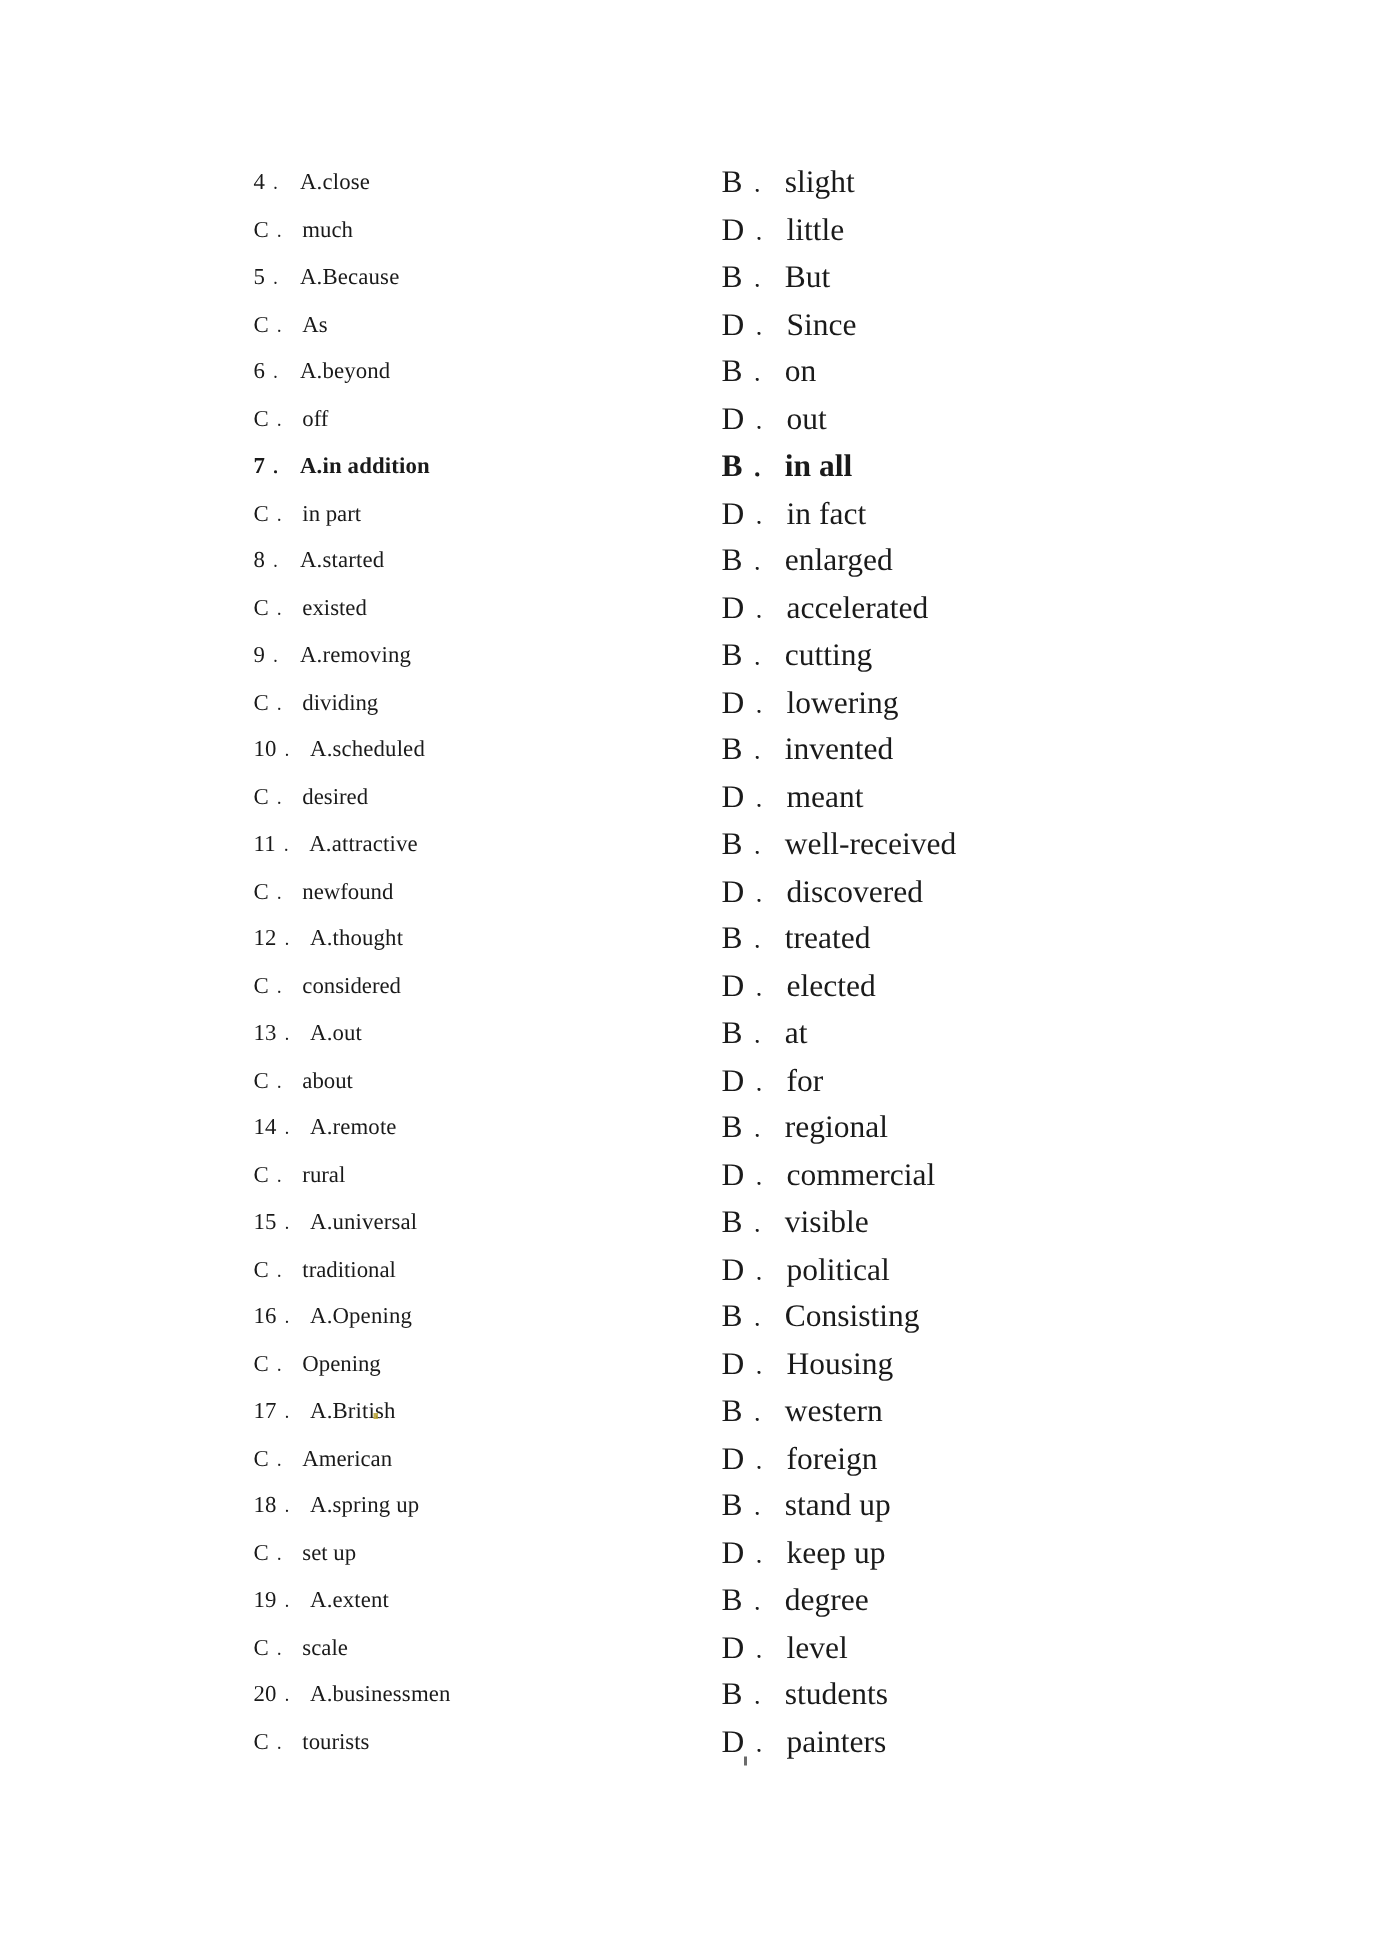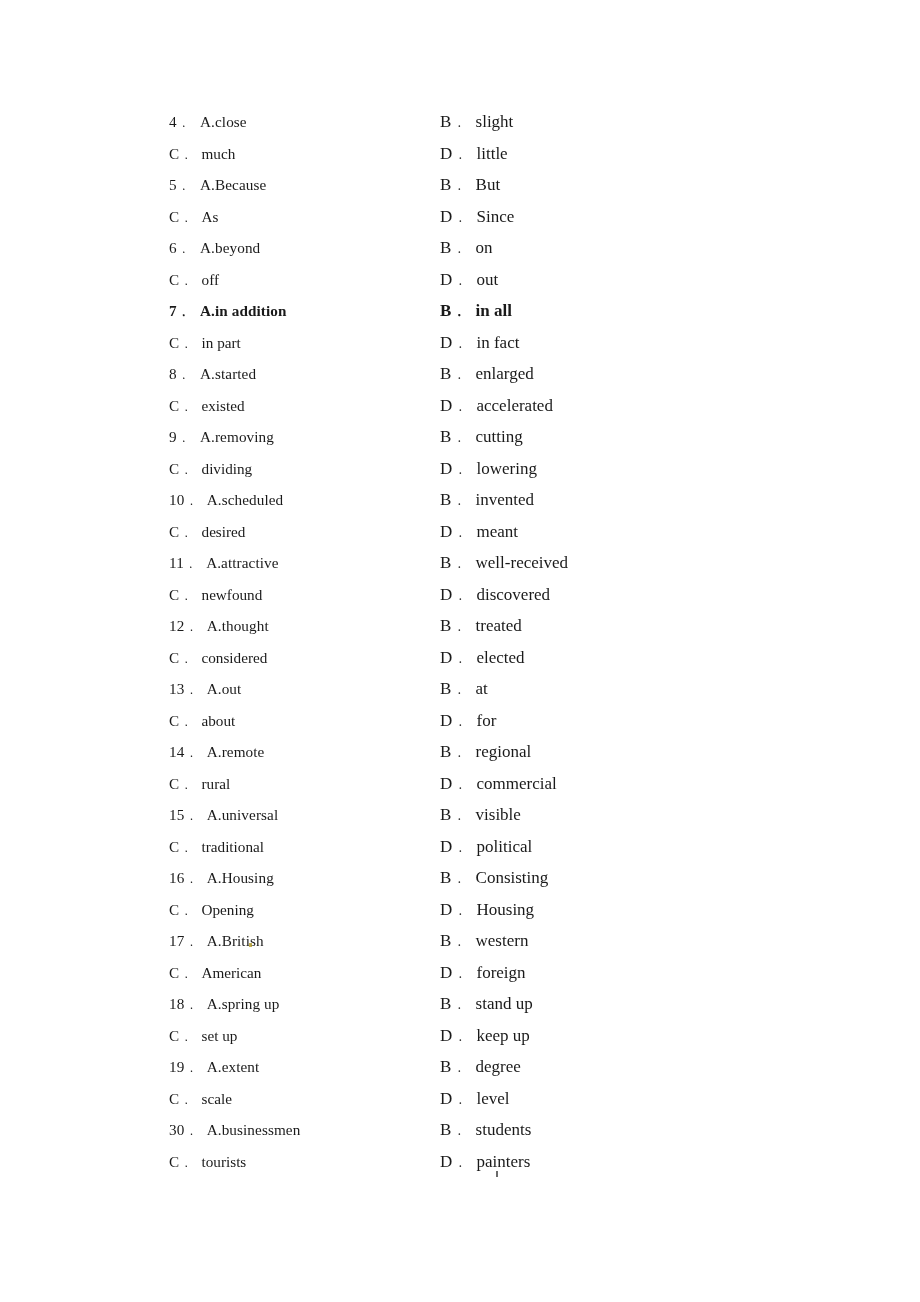--- a/index.html
+++ b/index.html
@@ -35,23 +35,23 @@
   }
   .col-left {
     position: absolute;
     left: 169px;
     top: 0;
     font-size: 15.2px;
     white-space: nowrap;
   }
   .col-right {
     position: absolute;
-    left: 440px;
+    left: 481px;
     top: 0;
-    font-size: 17px;
+    font-size: 21px;
     white-space: nowrap;
   }
   .label {
     letter-spacing: 0.1px;
   }
   
   .gap {
     display: inline-block;
     width: 7px;
   }
@@ -178,21 +178,21 @@
       </div>
       <div class="option-row" style="top: 799px;">
         <div class="col-left"><span class="label num-label">15﹒</span><span class="gap"></span><span class="opt-a">A.universal</span></div>
         <div class="col-right"><span class="label">B﹒</span><span class="gap"></span><span>visible</span></div>
       </div>
       <div class="option-row" style="top: 830.5px; text-decoration: underline;">
         <div class="col-left"><span class="label">C﹒</span><span class="gap"></span><span>traditional</span></div>
         <div class="col-right"><span class="label">D﹒</span><span class="gap"></span><span>political</span></div>
       </div>
       <div class="option-row" style="top: 862px;">
-        <div class="col-left"><span class="label num-label">16﹒</span><span class="gap"></span><span class="opt-a">A.Housing</span></div>
+        <div class="col-left"><span class="label num-label">16﹒</span><span class="gap"></span><span class="opt-a">A.Opening</span></div>
         <div class="col-right"><span class="label">B﹒</span><span class="gap"></span><span>Consisting</span></div>
       </div>
       <div class="option-row" style="top: 893.5px;">
         <div class="col-left"><span class="label">C﹒</span><span class="gap"></span><span>Opening</span></div>
         <div class="col-right"><span class="label">D﹒</span><span class="gap"></span><span>Housing</span></div>
       </div>
       <div class="option-row" style="top: 925px;">
         <div class="col-left"><span class="label num-label">17﹒</span><span class="gap"></span><span class="opt-a"><span>A.Briti</span><span class="speck"></span><span>sh</span></span></div>
         <div class="col-right"><span class="label">B﹒</span><span class="gap"></span><span>western</span></div>
       </div>
@@ -210,21 +210,21 @@
       </div>
       <div class="option-row" style="top: 1051px;">
         <div class="col-left"><span class="label num-label">19﹒</span><span class="gap"></span><span class="opt-a">A.extent</span></div>
         <div class="col-right"><span class="label">B﹒</span><span class="gap"></span><span>degree</span></div>
       </div>
       <div class="option-row" style="top: 1082.5px;">
         <div class="col-left"><span class="label">C﹒</span><span class="gap"></span><span>scale</span></div>
         <div class="col-right"><span class="label">D﹒</span><span class="gap"></span><span>level</span></div>
       </div>
       <div class="option-row" style="top: 1114px;">
-        <div class="col-left"><span class="label num-label">30﹒</span><span class="gap"></span><span class="opt-a">A.businessmen</span></div>
+        <div class="col-left"><span class="label num-label">20﹒</span><span class="gap"></span><span class="opt-a">A.businessmen</span></div>
         <div class="col-right"><span class="label">B﹒</span><span class="gap"></span><span>students</span></div>
       </div>
       <div class="option-row" style="top: 1145.5px;">
         <div class="col-left"><span class="label">C﹒</span><span class="gap"></span><span>tourists</span></div>
         <div class="col-right"><span class="label">D﹒</span><span class="gap"></span><span>painters</span></div>
       </div>
     </div>
   <div class="scan-dot"></div>
 </div>
 

